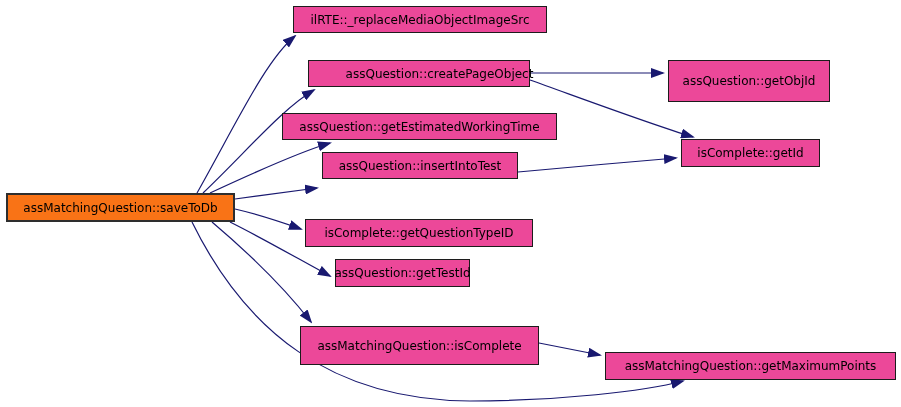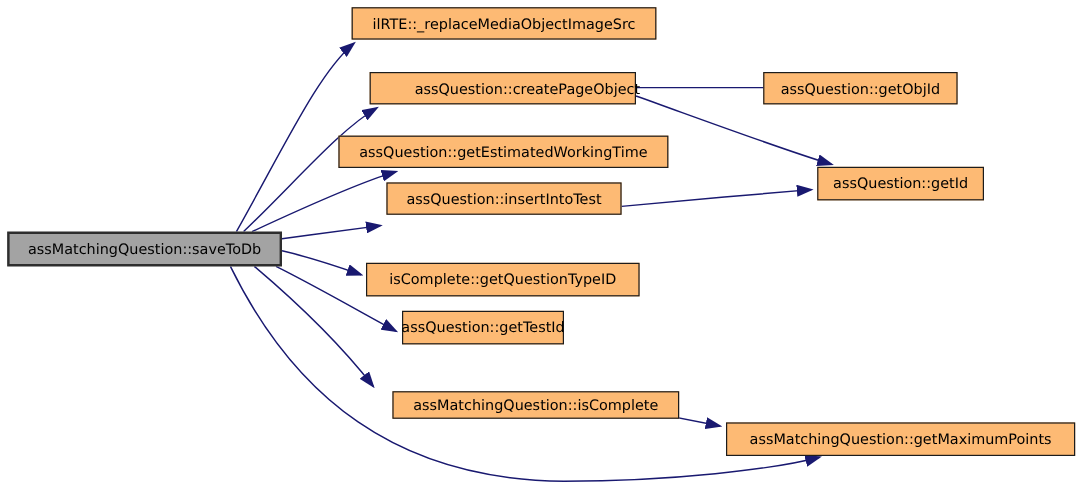--- a/index.html
+++ b/index.html
@@ -18,29 +18,29 @@
     fill:none;
     stroke-width:1.2px;
   }
   .node{
     position:absolute;
     box-sizing:border-box;
     display:flex;
     align-items:center;
     justify-content:center;
     white-space:nowrap;
-    background:#fdba74;
+    background:#ec4899;
     border:1px solid #1c1c1c;
     color:#000000;
     font-size:12px;
     line-height:1;
     cursor:pointer;
   }
   .node.highlight{
-    background:#a3a3a3;
+    background:#f97316;
     border:2px solid #2e2e2e;
     cursor:default;
   }
 </style>
 </head>
 <body>
 
 <div class="canvas">
   <svg class="edge-layer" id="edge-layer" viewBox="0 0 901 407">
     <defs>
@@ -64,18 +64,18 @@
       </g>
   </svg>
   <div id="node-layer">
       <div class="node highlight" style="left: 6px; top: 193px; width: 229px; height: 29px;">assMatchingQuestion::saveToDb</div>
       <div class="node" style="left: 293px; top: 6px; width: 254px; height: 27px;">ilRTE::_replaceMediaObjectImageSrc</div>
       <div class="node" style="left: 308px; top: 60px; width: 222px; height: 27px; padding-left: 41px;">assQuestion::createPageObject</div>
       <div class="node" style="left: 282px; top: 113px; width: 275px; height: 27px;">assQuestion::getEstimatedWorkingTime</div>
       <div class="node" style="left: 322px; top: 152px; width: 196px; height: 27px;">assQuestion::insertIntoTest</div>
       <div class="node" style="left: 305px; top: 219px; width: 228px; height: 28px;">isComplete::getQuestionTypeID</div>
       <div class="node" style="left: 335px; top: 259px; width: 135px; height: 28px;">assQuestion::getTestId</div>
-      <div class="node" style="left: 300px; top: 326px; width: 239px; height: 23px; margin-left: 27px;">assMatchingQuestion::isComplete</div>
-      <div class="node" style="left: 636px; top: 60px; width: 162px; height: 27px;">assQuestion::getObjId</div>
-      <div class="node" style="left: 681px; top: 139px; width: 139px; height: 28px;">assQuestion::getId</div>
+      <div class="node" style="left: 300px; top: 326px; width: 239px; height: 39px;">assMatchingQuestion::isComplete</div>
+      <div class="node" style="left: 668px; top: 60px; width: 162px; height: 42px;">assQuestion::getObjId</div>
+      <div class="node" style="left: 681px; top: 139px; width: 139px; height: 28px;">isComplete::getId</div>
       <div class="node" style="left: 605px; top: 352px; width: 291px; height: 28px;">assMatchingQuestion::getMaximumPoints</div>
     </div>
 </div>
 
 </body></html>

